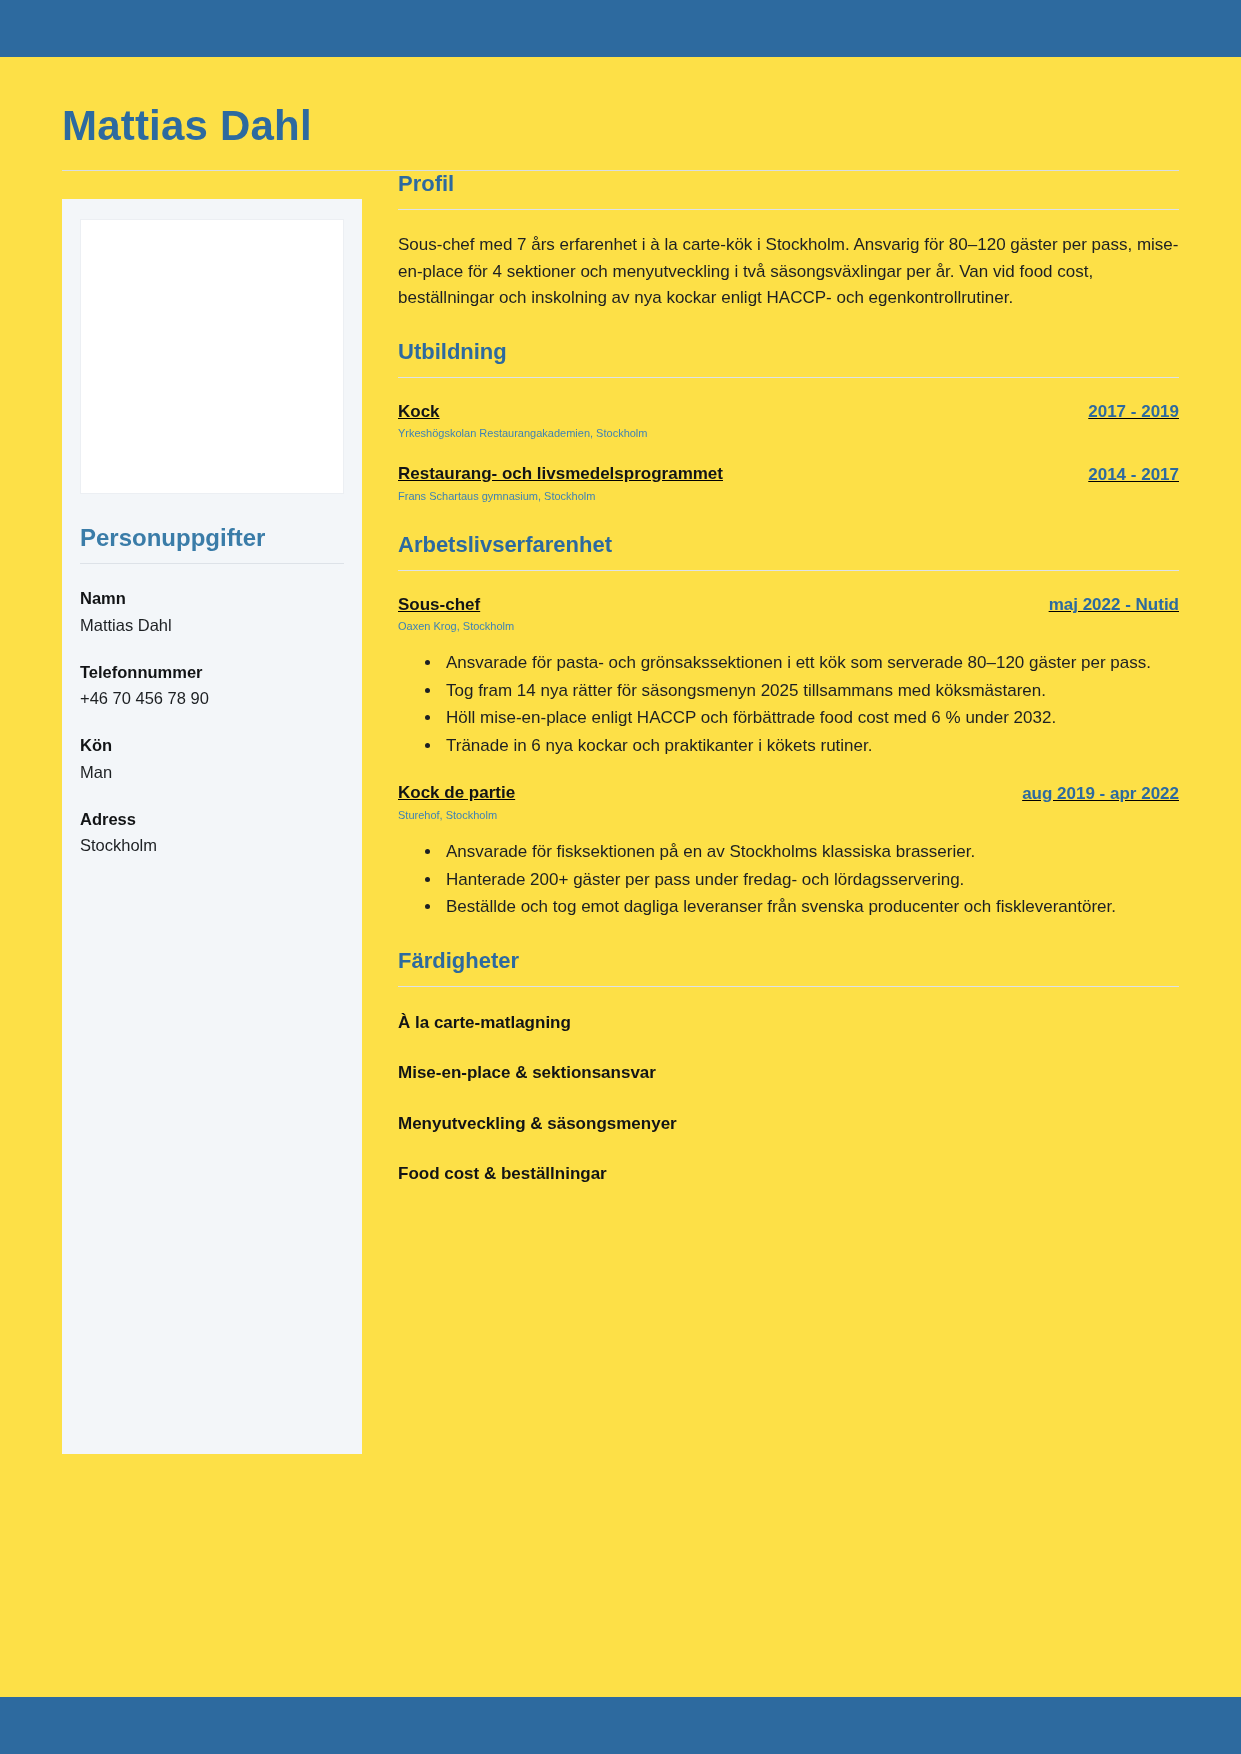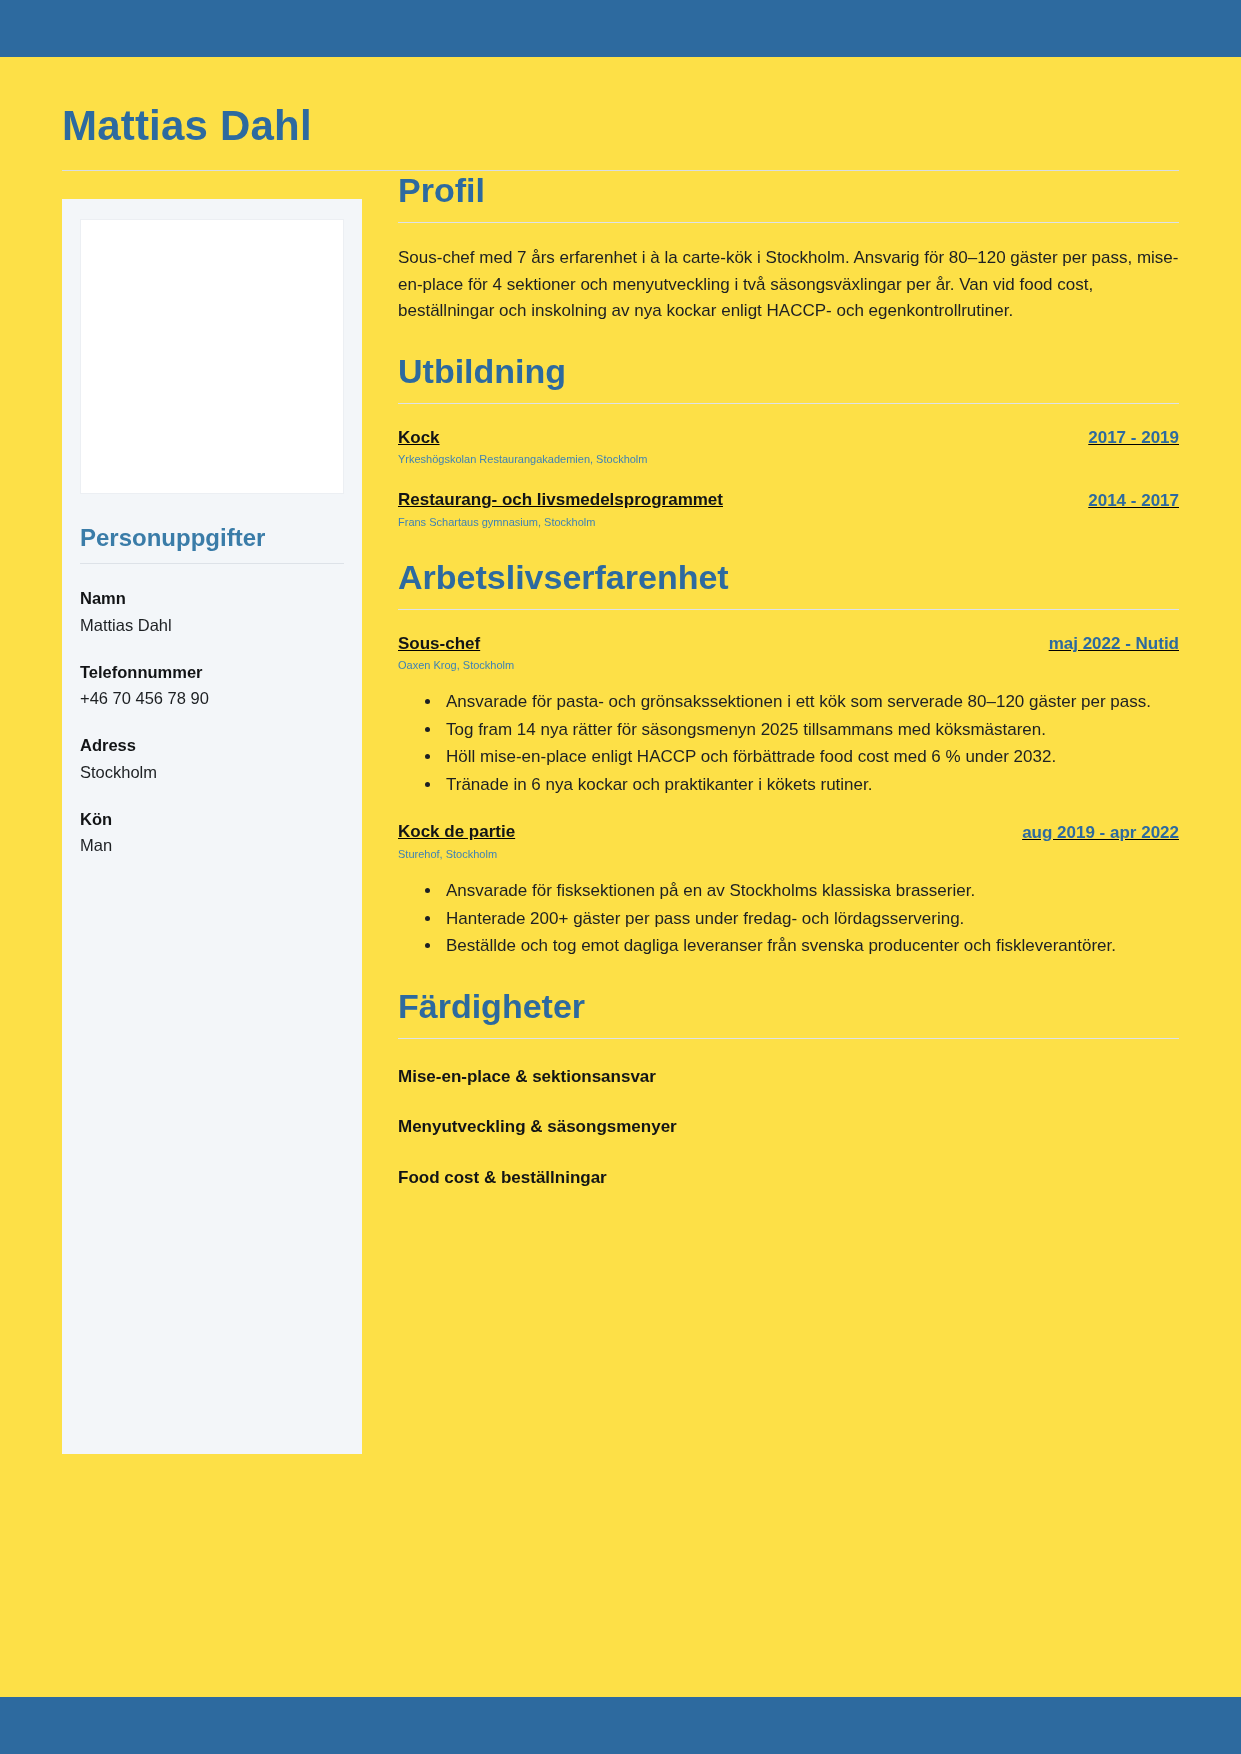--- a/index.html
+++ b/index.html
@@ -100,21 +100,21 @@
     line-height: 1.5;
     margin-top: 2px;
   }
   
   .main {
     flex: 1 1 auto;
     padding: 0 0 0 36px;
     box-sizing: border-box;
   }
   .sec-head {
-    font-size: 34px;
+    font-size: 22px;
     font-weight: bold;
     color: #2d6a9f;
     padding-bottom: 12px;
     border-bottom: 1px solid #dde2e8;
   }
   .sec-head.first { margin-top: 0; }
   .section { margin-top: 27px; }
   .profile-text {
     font-size: 17px;
     color: #1d2023;
@@ -193,27 +193,27 @@
           <div class="field-value">Mattias Dahl</div>
         </div>
 
 
         <div class="field">
           <div class="field-label">Telefonnummer</div>
           <div class="field-value">+46 70 456 78 90</div>
         </div>
 
         <div class="field">
+          <div class="field-label">Kön</div>
+          <div class="field-value">Man</div>
+        </div>
+
+        <div class="field">
           <div class="field-label">Adress</div>
           <div class="field-value">Stockholm</div>
-        </div>
-
-        <div class="field">
-          <div class="field-label">Kön</div>
-          <div class="field-value">Man</div>
         </div>
       </div>
 
       <div class="main">
 
         <div>
           <div class="sec-head first">Profil</div>
           <div class="profile-text">Sous-chef med 7 års erfarenhet i à la carte-kök i Stockholm. Ansvarig för 80–120 gäster per pass, mise-en-place för 4 sektioner och menyutveckling i två säsongsväxlingar per år. Van vid food cost, beställningar och inskolning av nya kockar enligt HACCP- och egenkontrollrutiner.</div>
         </div>
 
@@ -263,20 +263,21 @@
             <ul class="bullets">
               <li>Ansvarade för fisksektionen på en av Stockholms klassiska brasserier.</li>
               <li>Hanterade 200+ gäster per pass under fredag- och lördagsservering.</li>
               <li>Beställde och tog emot dagliga leveranser från svenska producenter och fiskleverantörer.</li>
             </ul>
           </div>
         </div>
 
         <div class="section">
           <div class="sec-head">Färdigheter</div>
+          <div class="skill first">À la carte-matlagning</div>
           <div class="skill">Mise-en-place &amp; sektionsansvar</div>
           <div class="skill">Menyutveckling &amp; säsongsmenyer</div>
           <div class="skill">Food cost &amp; beställningar</div>
         </div>
 
       </div>
     </div>
   </div>
 
   <div class="bottom-bar"></div>

